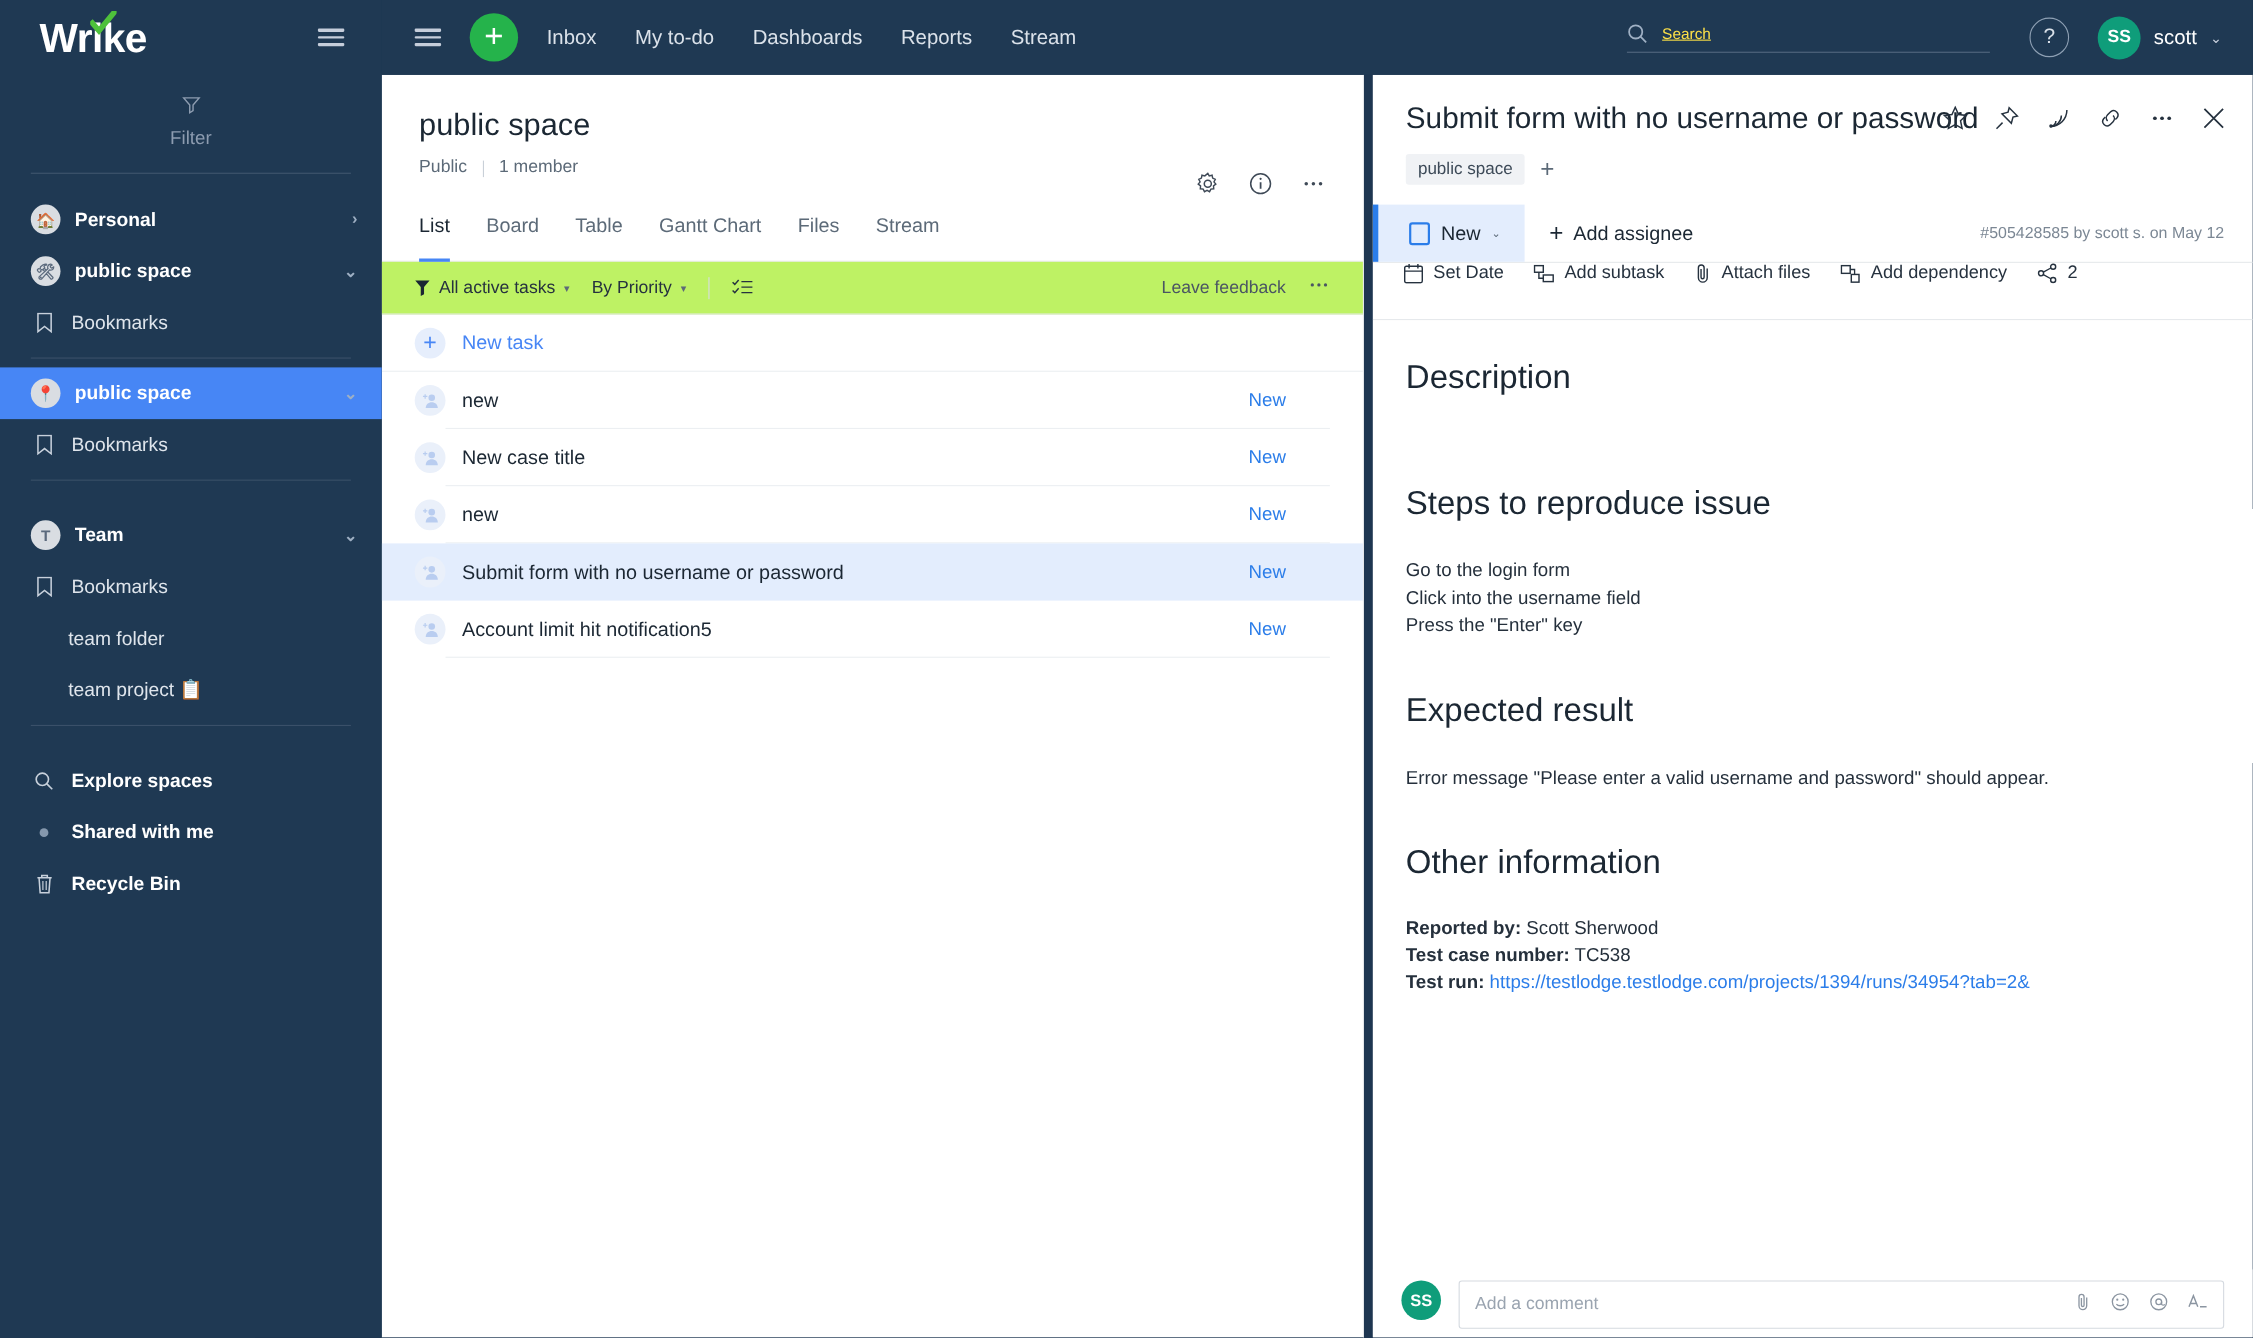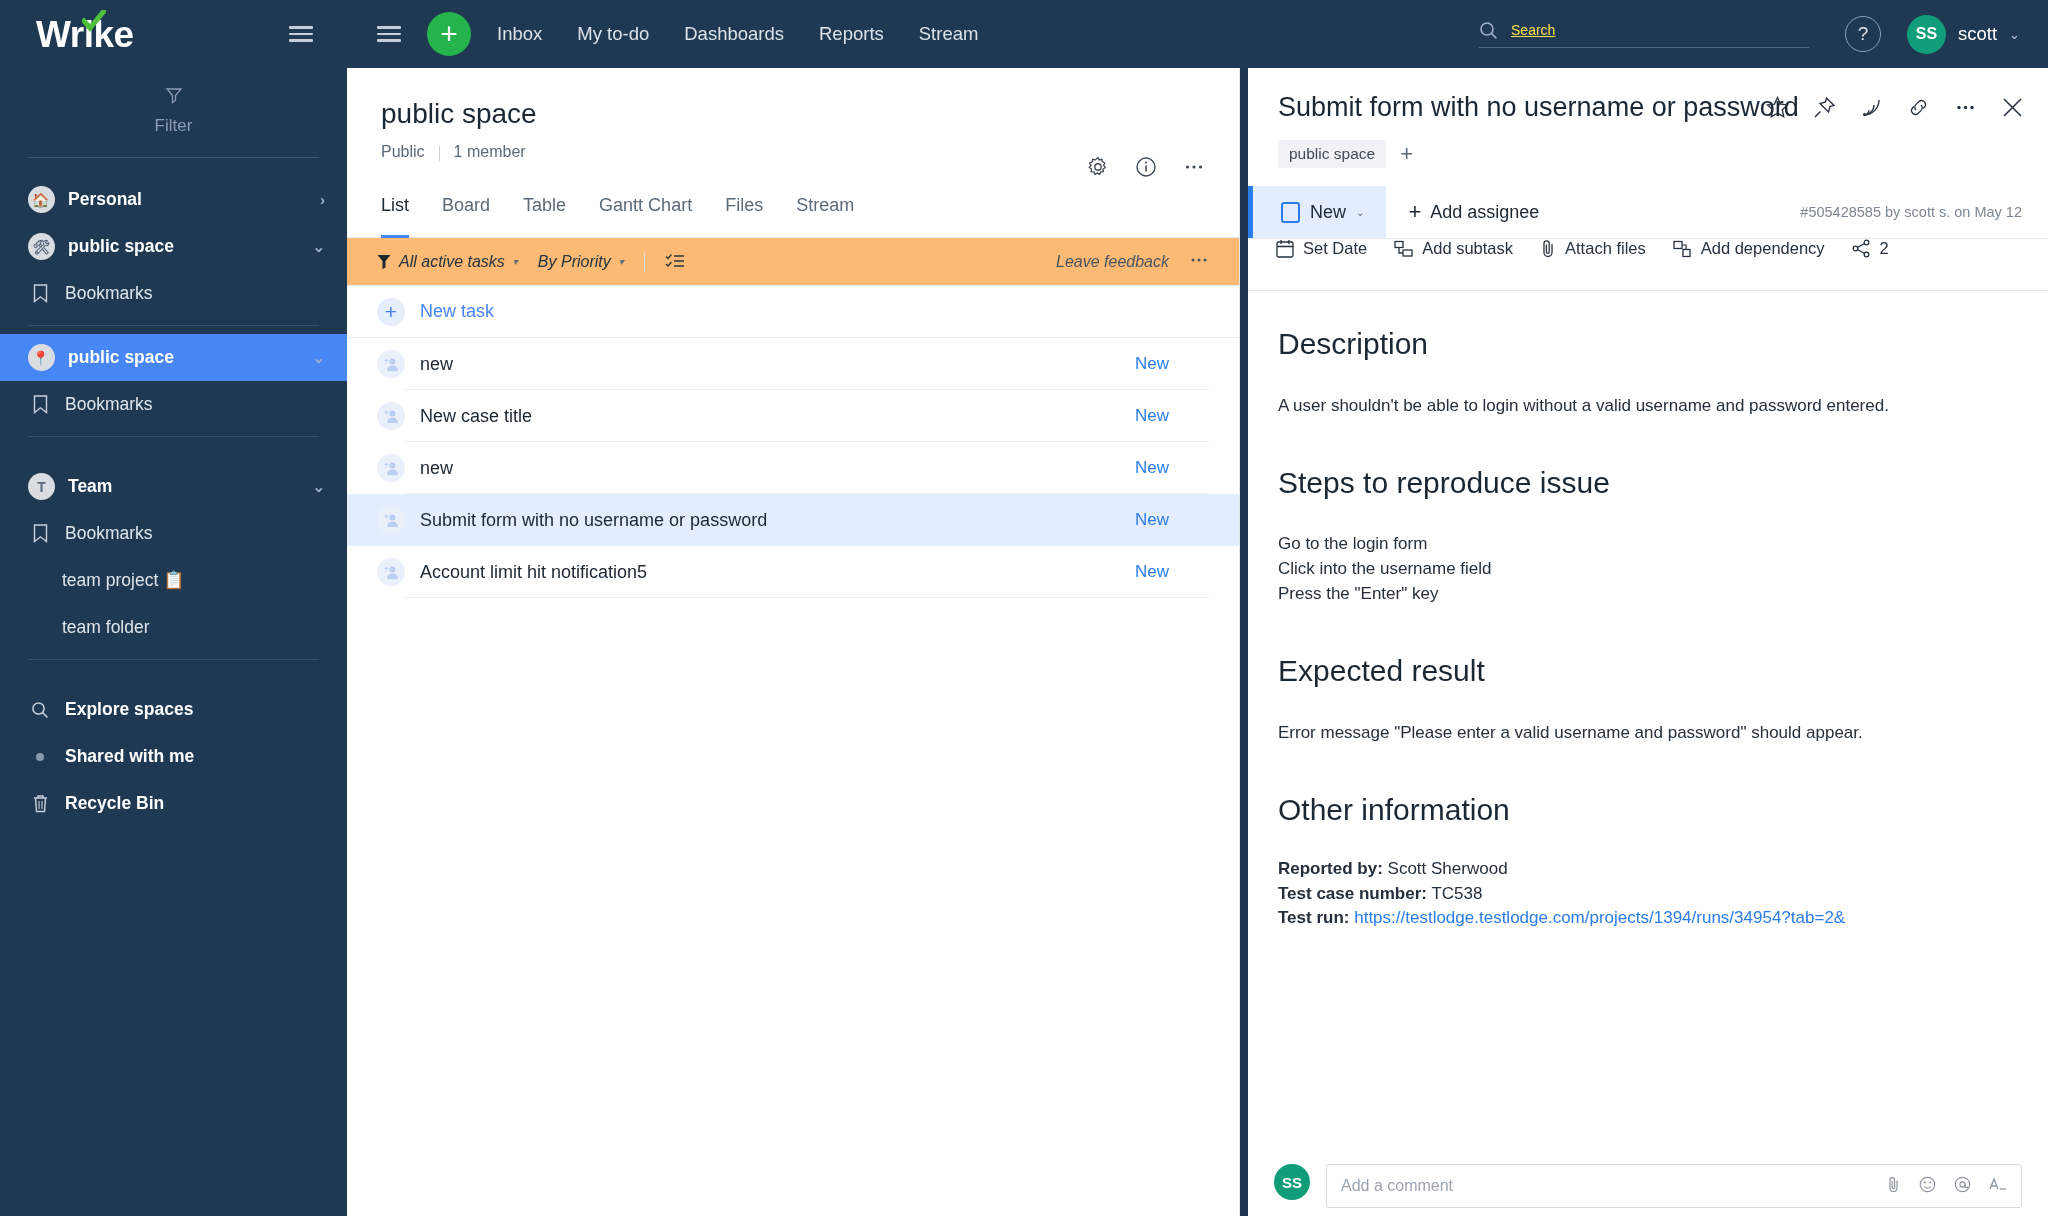--- a/index.html
+++ b/index.html
@@ -81,22 +81,22 @@
   .tabs { display: flex; gap: 33px; padding: 0 34px; margin-top: 34px; border-bottom: 1px solid #e6e9ec; }
   .tab { font-size: 18px; color: #5c6a78; padding-bottom: 21px; cursor: pointer; position: relative; }
   .tab.active { color: #1b2733; }
   .tab.active:after {
     content: ""; position: absolute; left: 0; right: 0; bottom: -1px;
     height: 3px; background: #4786f5;
   }
 
   .toolbar {
     display: flex; align-items: center; height: 48px;
-    background: #fdba74; border-bottom: 1px solid #e6e9ec;
-    padding: 0 30px 0 30px; gap: 20px; font-size: 16px; color: #26323f; font-style: italic;
+    background: #bef264; border-bottom: 1px solid #e6e9ec;
+    padding: 0 30px 0 30px; gap: 20px; font-size: 16px; color: #26323f;
   }
   .tb-item { display: flex; align-items: center; gap: 8px; cursor: pointer; white-space: nowrap; }
   .caret { font-size: 10px; color: #5c6a78; }
   .tb-sep { width: 1px; height: 20px; background: #d7dce2; }
   .tb-right { margin-left: auto; display: flex; align-items: center; gap: 20px; color: #4a5563; }
 
   .newtask-row {
     display: flex; align-items: center; gap: 15px;
     height: 52px; padding: 0 30px; cursor: pointer;
     border-bottom: 1px solid #eceff2;
@@ -305,25 +305,25 @@
       <div class="sb-item">
         <span class="sb-icon">
           <svg width="15" height="19" viewBox="0 0 15 19">
               <path d="M1.5 1 h12 v16.5 l-6-4.7 -6 4.7 z" fill="none" stroke="#c7d0db" stroke-width="1.4"></path>
             </svg>
         </span>
         <span class="label">Bookmarks</span>
       </div>
 
       <div class="sb-item">
+        <span class="sb-sub label" style="padding-left:34px">team folder</span>
+      </div>
+
+      <div class="sb-item">
         <span class="sb-sub label" style="padding-left:34px">team project 📋</span>
-      </div>
-
-      <div class="sb-item">
-        <span class="sb-sub label" style="padding-left:34px">team folder</span>
       </div>
 
       <div class="sb-divider"></div>
       <div class="sb-gap"></div>
 
       <div class="sb-item bold">
         <span class="sb-icon">
           <svg width="18" height="18" viewBox="0 0 18 18">
               <circle cx="7.5" cy="7.5" r="5.6" fill="none" stroke="#c7d0db" stroke-width="1.5"></circle>
               <path d="M11.6 11.6 L16.5 16.5" stroke="#c7d0db" stroke-width="1.5"></path>
@@ -626,21 +626,20 @@
           <circle cx="3.5" cy="9.5" r="2.3" fill="none" stroke="#26323f" stroke-width="1.3"></circle>
           <circle cx="14.5" cy="15.5" r="2.3" fill="none" stroke="#26323f" stroke-width="1.3"></circle>
           <path d="M5.6 8.4 L12.4 4.6 M5.6 10.6 L12.4 14.4" stroke="#26323f" stroke-width="1.2"></path>
         </svg>
         <span>2</span>
       </span>
     </div>
 
     <div class="detail-body">
       <div class="h-section">Description</div>
-      <div class="body-p">A user shouldn't be able to login without a valid username and password entered.</div>
 
       <div class="spacer-lg"></div>
 
       <div class="h-section">Steps to reproduce issue</div>
       <div class="steps-line">Go to the login form</div>
       <div class="steps-line">Click into the username field</div>
       <div class="steps-line">Press the "Enter" key</div>
 
       <div class="spacer-lg"></div>
 

